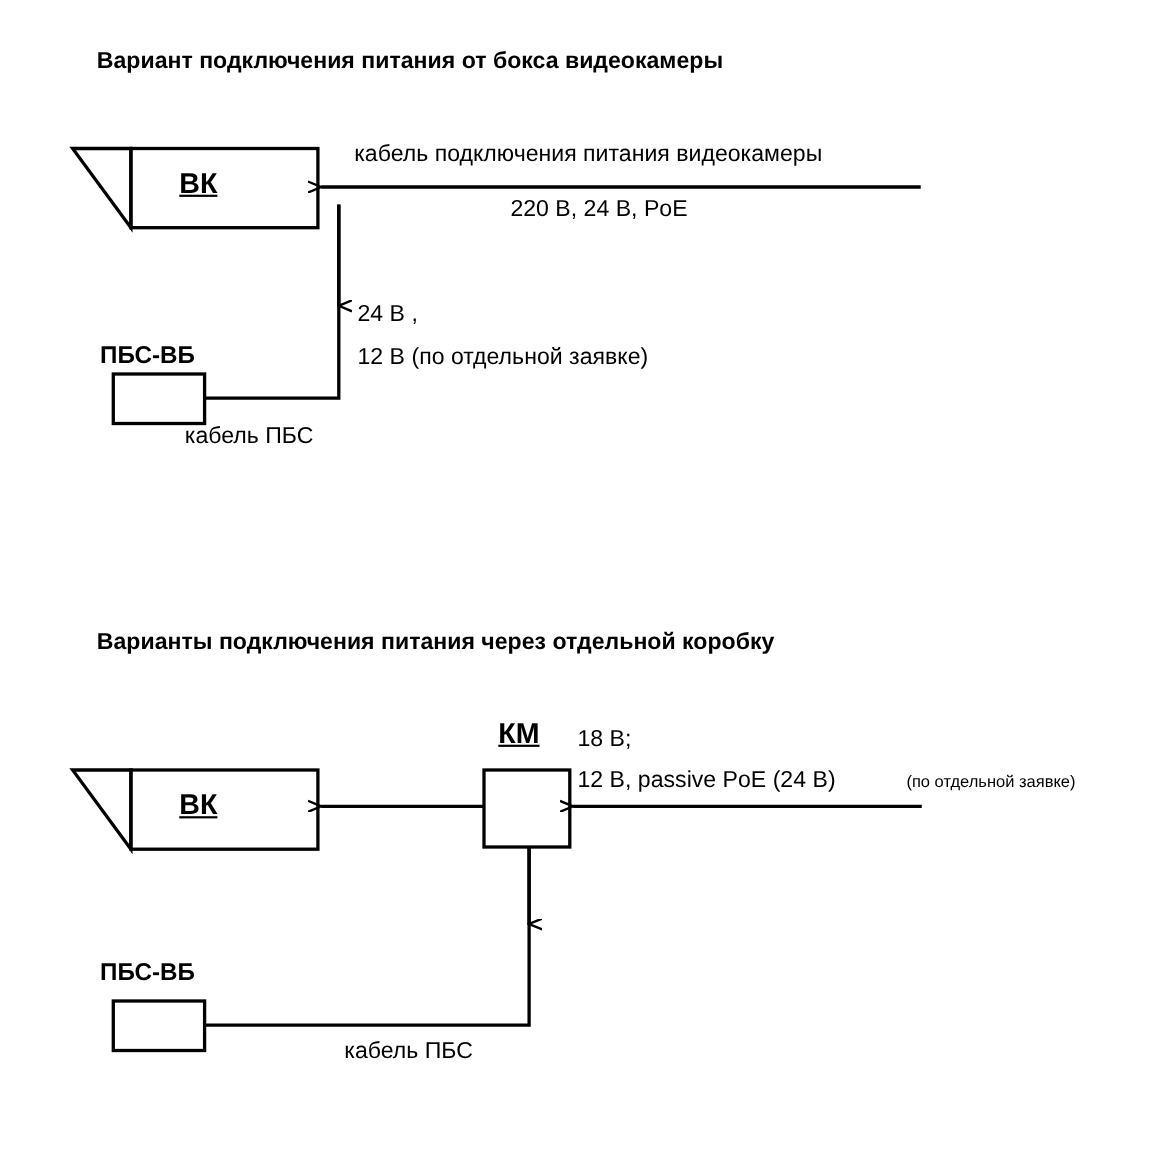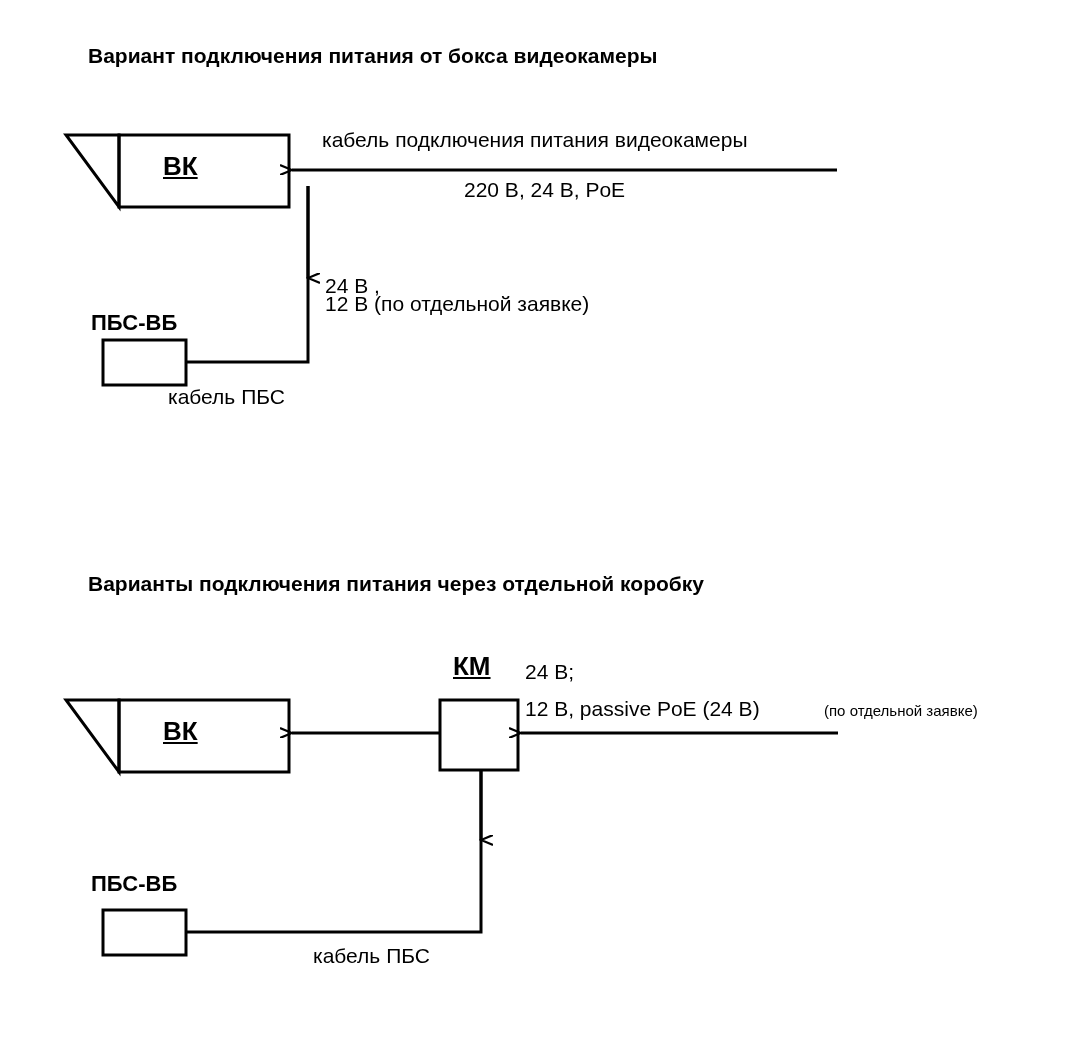--- a/index.html
+++ b/index.html
@@ -96,33 +96,33 @@
   <div class="txt heading" style="left:88px; top:44px;">Вариант  подключения питания  от бокса видеокамеры</div>
 
   <div class="txt label-big" style="left:163px; top:152px;">ВК</div>
 
   <div class="txt annot" style="left:322px; top:128px;">кабель подключения питания видеокамеры</div>
 
   <div class="txt annot" style="left:464px; top:178px;">220 В, 24 В, PoE</div>
 
   <div class="txt annot" style="left:325px; top:274px;">24 В ,</div>
 
-  <div class="txt annot" style="left:325px; top:292px;">12 В (по отдельной заявке)</div>
+  <div class="txt annot" style="left:325px; top:313px;">12 В (по отдельной заявке)</div>
 
   <div class="txt label-box" style="left:91px; top:311px;">ПБС-ВБ</div>
 
   <div class="txt annot" style="left:168px; top:385px;">кабель ПБС</div>
 
   <div class="txt heading" style="left:88px; top:572px;">Варианты подключения питания через  отдельной коробку</div>
 
   <div class="txt label-big" style="left:163px; top:717px;">ВК</div>
 
   <div class="txt label-big" style="left:453px; top:652px;">КМ</div>
 
-  <div class="txt annot" style="left:525px; top:660px;">24 В;</div>
+  <div class="txt annot" style="left:525px; top:660px;">18 В;</div>
 
   <div class="txt annot" style="left:525px; top:697px;text-align:right;">12 В, passive PoE (24 В)</div>
 
   <div class="txt annot-small" style="left:824px; top:703px;">(по отдельной заявке)</div>
 
   <div class="txt label-box" style="left:91px; top:872px;">ПБС-ВБ</div>
 
   <div class="txt annot" style="left:313px; top:944px;">кабель ПБС</div>
 
 </div>

